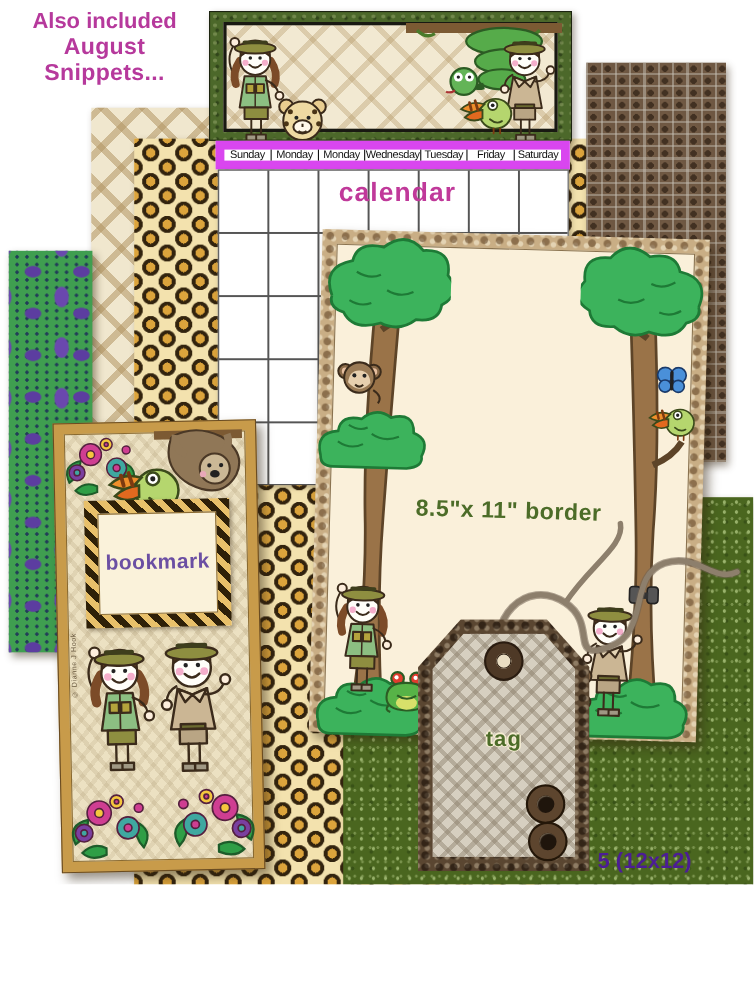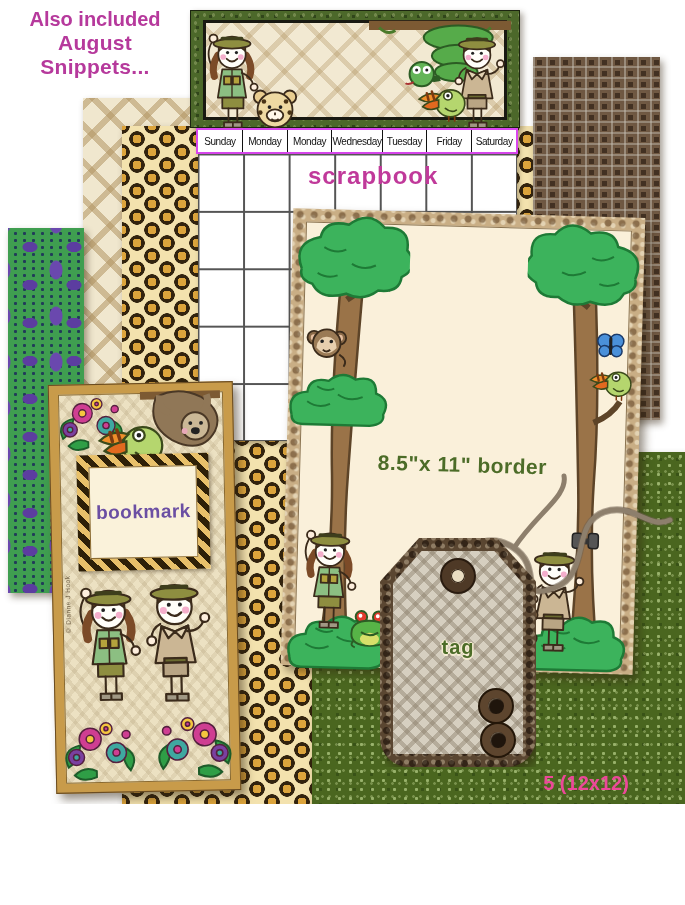--- a/index.html
+++ b/index.html
@@ -6,21 +6,21 @@
   #canvas{position:relative;width:685px;height:804px;background:#ffffff;overflow:hidden;
           font-family:"Liberation Sans",sans-serif;}
 
   
   .header{position:absolute;left:2px;top:8px;width:186px;text-align:center;
           color:#b6399c;font-weight:bold;z-index:30;line-height:1.15;}
   .header .l1{font-size:20px;}
   .header .l2{font-size:18px;}
   .header .l3{font-size:21px;letter-spacing:.3px;text-align:center;}
   .footer{position:absolute;right:4px;bottom:8px;width:190px;text-align:center;
-          color:#ec4899;font-weight:bold;z-index:30;line-height:1.25;}
+          color:#4c1d95;font-weight:bold;z-index:30;line-height:1.25;}
   .footer .f1{font-size:20px;}
   .footer .f2{font-size:20px;}
 
   
   .paper{position:absolute;box-shadow:3px 4px 7px rgba(50,35,15,.45);}
   .paper-tan{left:83px;top:98px;width:165px;height:560px;z-index:1;
     background-color:#f0e7ce;
     background-image:
       repeating-linear-gradient(45deg, rgba(178,149,99,0) 0 10px, rgba(178,149,99,.55) 10px 16px, rgba(178,149,99,0) 16px 26px),
       repeating-linear-gradient(-45deg, rgba(178,149,99,0) 0 10px, rgba(178,149,99,.55) 10px 16px, rgba(178,149,99,0) 16px 26px);}
@@ -66,21 +66,21 @@
       radial-gradient(circle, rgba(30,45,15,.6) 0 1.5px, transparent 2px);
     background-size:9px 8px,13px 11px;
     box-shadow:3px 3px 6px rgba(50,35,15,.4);}
   .banner-inner{position:absolute;left:12px;top:9px;right:12px;bottom:7px;
     border:3px solid #191912;
     background-color:#f2e9d2;
     background-image:
       repeating-linear-gradient(45deg, rgba(178,149,99,0) 0 10px, rgba(178,149,99,.35) 10px 15px, rgba(178,149,99,0) 15px 25px),
       repeating-linear-gradient(-45deg, rgba(178,149,99,0) 0 10px, rgba(178,149,99,.35) 10px 15px, rgba(178,149,99,0) 15px 25px);}
   .days{position:absolute;left:6px;top:118px;width:322px;height:26px;background:#fff;
-    border:2px solid #d946ef;box-sizing:border-box;display:flex;box-shadow:2px 2px 4px rgba(50,35,15,.35);}
+    border:8px solid #d946ef;box-sizing:border-box;display:flex;box-shadow:2px 2px 4px rgba(50,35,15,.35);}
   .day{flex:1;border-right:1.5px solid #111;font-size:10px;letter-spacing:-.4px;
     display:flex;align-items:center;justify-content:center;white-space:nowrap;color:#111;font-weight:500;}
   .day:last-child{border-right:none;}
   .grid{position:absolute;left:8px;top:144px;width:319px;height:287px;background:#fff;
     border:1.5px solid #555;box-sizing:border-box;
     background-image:
       linear-gradient(90deg,#555 1.5px,transparent 1.5px),
       linear-gradient(#555 1.5px,transparent 1.5px);
     background-size:45.57px 57.4px;
     background-position:-1.5px -1.5px;
@@ -116,29 +116,29 @@
     background:repeating-linear-gradient(45deg,#2e2008 0 6px,#e8c06a 6px 12px);
     box-shadow:2px 2px 4px rgba(50,35,15,.4);}
   .bm-square-inner{width:100%;height:100%;background:#faf2da;border:1px solid #8a6a30;box-sizing:border-box;
     display:flex;align-items:center;justify-content:center;}
   .bm-label{color:#6b4fa3;font-size:19px;font-weight:bold;letter-spacing:.5px;}
   .bm-credit{position:absolute;left:11px;top:190px;font-size:6.5px;color:#6a5a40;z-index:3;
     writing-mode:vertical-rl;transform:rotate(180deg);letter-spacing:.5px;}
 
   
   .string-svg{position:absolute;left:420px;top:452px;width:260px;height:180px;z-index:9;}
-  .tag{position:absolute;left:380px;top:538px;width:156px;height:229px;z-index:10;
+  .tag{position:absolute;left:380px;top:563px;width:156px;height:229px;z-index:10;
     clip-path:polygon(25% 0,75% 0,100% 19%,100% 100%,0 100%,0 19%);
     background-color:#5a4631;
     background-image:
       radial-gradient(circle, rgba(25,14,6,.6) 0 3px, transparent 4px),
       radial-gradient(circle, rgba(185,168,142,.55) 0 2px, transparent 3px);
     background-size:13px 11px,9px 8px;
     background-position:0 0,4px 4px;
-    filter:drop-shadow(4px 5px 6px rgba(40,25,10,.55));border-radius:29px;}
+    filter:drop-shadow(4px 5px 6px rgba(40,25,10,.55));}
   .tag-inner{position:absolute;inset:13px;
     clip-path:polygon(22% 0,78% 0,100% 16%,100% 100%,0 100%,0 16%);
     background-color:#d6cfc0;
     background-image:
       repeating-linear-gradient(45deg, rgba(140,128,108,.45) 0 4px, transparent 4px 12px),
       repeating-linear-gradient(-45deg, rgba(140,128,108,.45) 0 4px, transparent 4px 12px);}
   .grommet{position:absolute;left:62px;top:22px;width:32px;height:32px;border-radius:50%;
     box-sizing:border-box;border:9px solid #4e3926;background:#e9ddc2;
     box-shadow:0 0 0 2px #2a1c10, inset 0 0 0 1px #2a1c10;}
   .tag-label{position:absolute;left:0;right:0;top:98px;text-align:center;color:#4c6c28;
@@ -369,21 +369,21 @@
     <div class="days">
       <div class="day">Sunday</div>
       <div class="day">Monday</div>
       <div class="day">Monday</div>
       <div class="day">Wednesday</div>
       <div class="day">Tuesday</div>
       <div class="day">Friday</div>
       <div class="day">Saturday</div>
     </div>
     <div class="grid"></div>
-    <div class="cal-label">scrapbook</div>
+    <div class="cal-label">calendar</div>
   </div>
 
   <div class="border-page">
     <div class="bp-inner"></div>
     <svg class="art" style="left:-2px;top:6px;width:120px;height:440px;">
         <use href="#s-tree"></use>
       </svg>
     <svg class="art flip" style="left:236px;top:8px;width:120px;height:436px;">
         <use href="#s-tree"></use>
       </svg>

